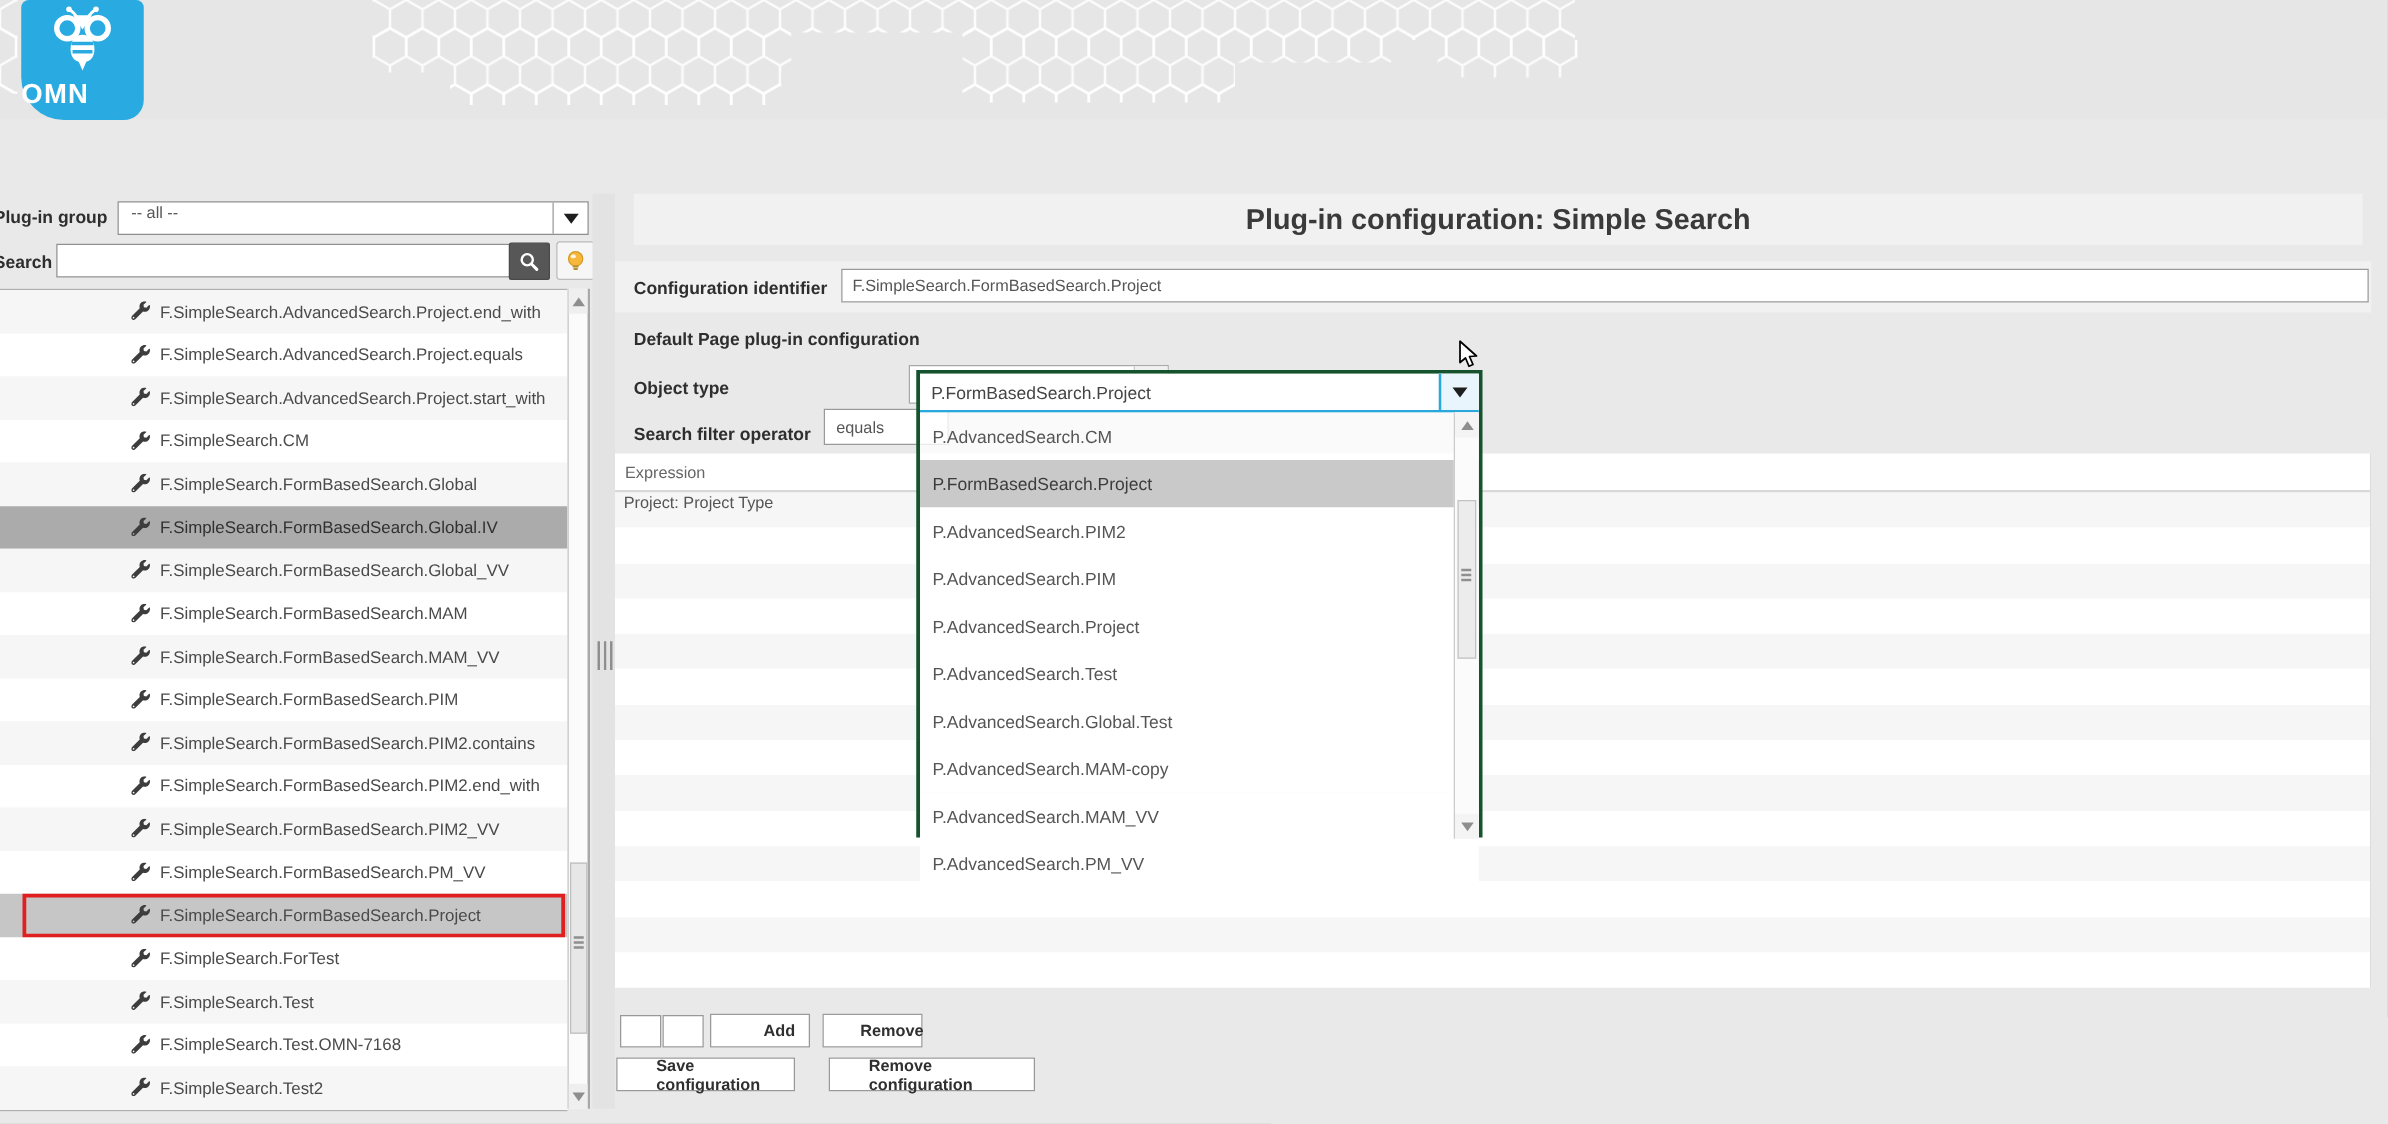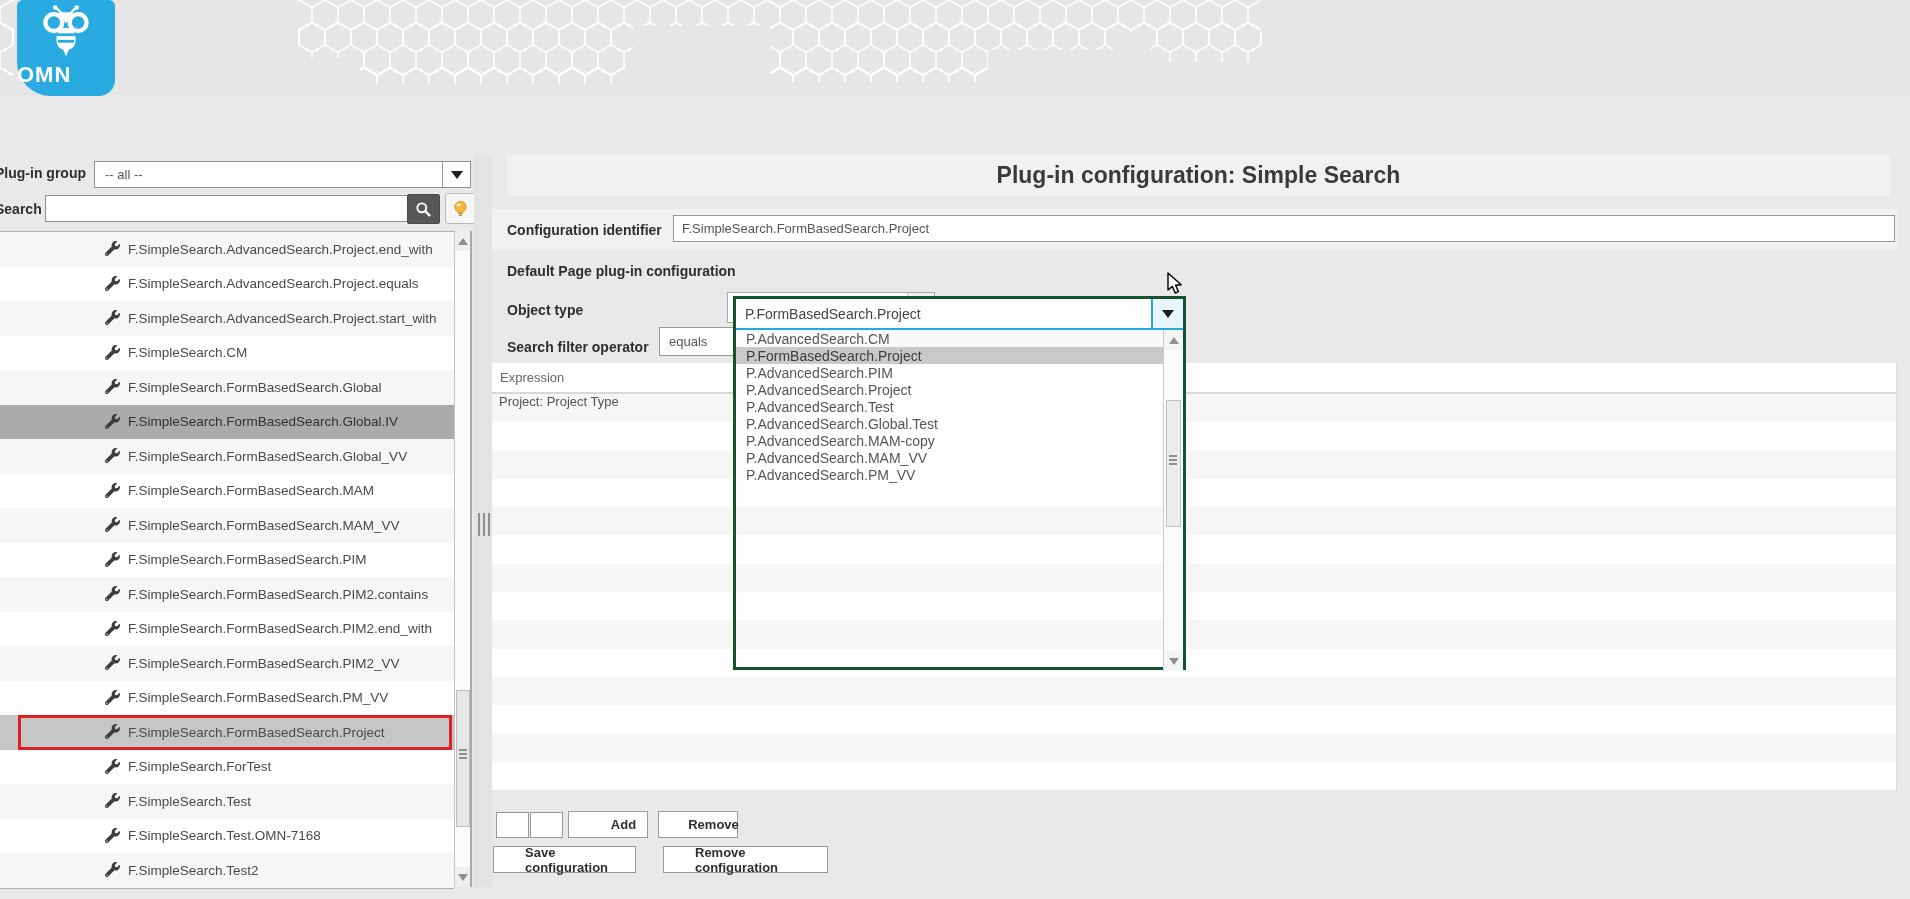--- a/index.html
+++ b/index.html
@@ -12,21 +12,21 @@
   #honeycomb{left:0;top:0;}
   #logo{left:17px;top:0;width:98px;height:96px;background:#29abe2;
         border-radius:6px 6px 16px 34px;z-index:3;}
   #logo .bee{position:absolute;left:19px;top:2px;}
   #logo .logo-text{position:absolute;left:0;right:0;bottom:8px;
         color:#fff;font-weight:bold;font-size:22px;letter-spacing:1px;}
 
   
   .side-label{font-weight:bold;font-size:14px;color:#2e2e2e;white-space:nowrap;}
   #group-select{left:94px;top:161px;width:375px;height:25px;background:#fff;
-        border:1px solid #8f8f8f;display:flex;align-items:center;}
+        border:1px solid #8f8f8f;display:flex;}
   #group-select .val{flex:1;font-size:13px;color:#555;padding-left:10px;}
   #group-select .arrow-box{width:27px;height:100%;border-left:1px solid #9a9a9a;
         display:flex;align-items:center;justify-content:center;}
   .tri-down{width:0;height:0;border-left:6px solid transparent;border-right:6px solid transparent;
         border-top:8px solid #1e1e1e;}
   #search-input{left:45px;top:195px;width:355px;height:25px;border:1px solid #8f8f8f;
         background:#fff;font-size:13px;color:#444;padding:0 6px;outline:none;}
   #search-btn{left:407px;top:194px;width:31px;height:28px;background:#575757;border:1px solid #4a4a4a;
         border-radius:2px;display:flex;align-items:center;justify-content:center;}
   #hint-btn{left:445px;top:193px;width:29px;height:29px;background:#f6f6f6;border:1px solid #bbb;
@@ -94,21 +94,21 @@
 
   
   #dd-unit{left:733px;top:252px;width:453px;height:374px;border:3px solid #14532d;
         box-sizing:border-box;z-index:6;background:transparent;margin-top:44px;}
   #dd-combo{position:relative;height:31px;background:#fff;border-bottom:2px solid #29a8dc;
         display:flex;align-items:stretch;box-sizing:border-box;}
   #dd-combo .val{flex:1;display:flex;align-items:center;font-size:14px;color:#444;padding-left:9px;}
   #dd-combo .arrow-box{width:30px;background:#e9f5fc;border-left:2px solid #29a8dc;
         display:flex;align-items:center;justify-content:center;}
   #dd-list{position:relative;height:341px;}
-  .dd-item{height:17px;display:flex;align-items:flex-end;font-size:14px;color:#555;
+  .dd-item{height:38px;display:flex;align-items:center;font-size:14px;color:#555;
         padding-left:10px;background:#fff;}
   .dd-item.first{background:rgba(255,255,255,0.78);}
   .dd-item.selected{background:#c9c9c9;color:#3c3c3c;}
   #dd-scrollbar{position:absolute;right:0;top:0;width:20px;height:100%;background:#fbfbfb;
         border-left:1px solid #ccc;box-sizing:border-box;}
   #dd-thumb{position:absolute;left:2px;width:13px;top:70px;height:125px;background:#ececec;
         border:1px solid #c2c2c2;}
   #dd-thumb .hgrip{left:2px;top:58px;}
 
   
@@ -443,20 +443,23 @@
     <div id="dd-list">
 
         <div class="dd-item first">
           <span>P.AdvancedSearch.CM</span>
         </div>
 
         <div class="dd-item selected">
           <span>P.FormBasedSearch.Project</span>
         </div>
 
+        <div class="dd-item">
+          <span>P.AdvancedSearch.PIM2</span>
+        </div>
 
         <div class="dd-item">
           <span>P.AdvancedSearch.PIM</span>
         </div>
 
         <div class="dd-item">
           <span>P.AdvancedSearch.Project</span>
         </div>
 
         <div class="dd-item">

